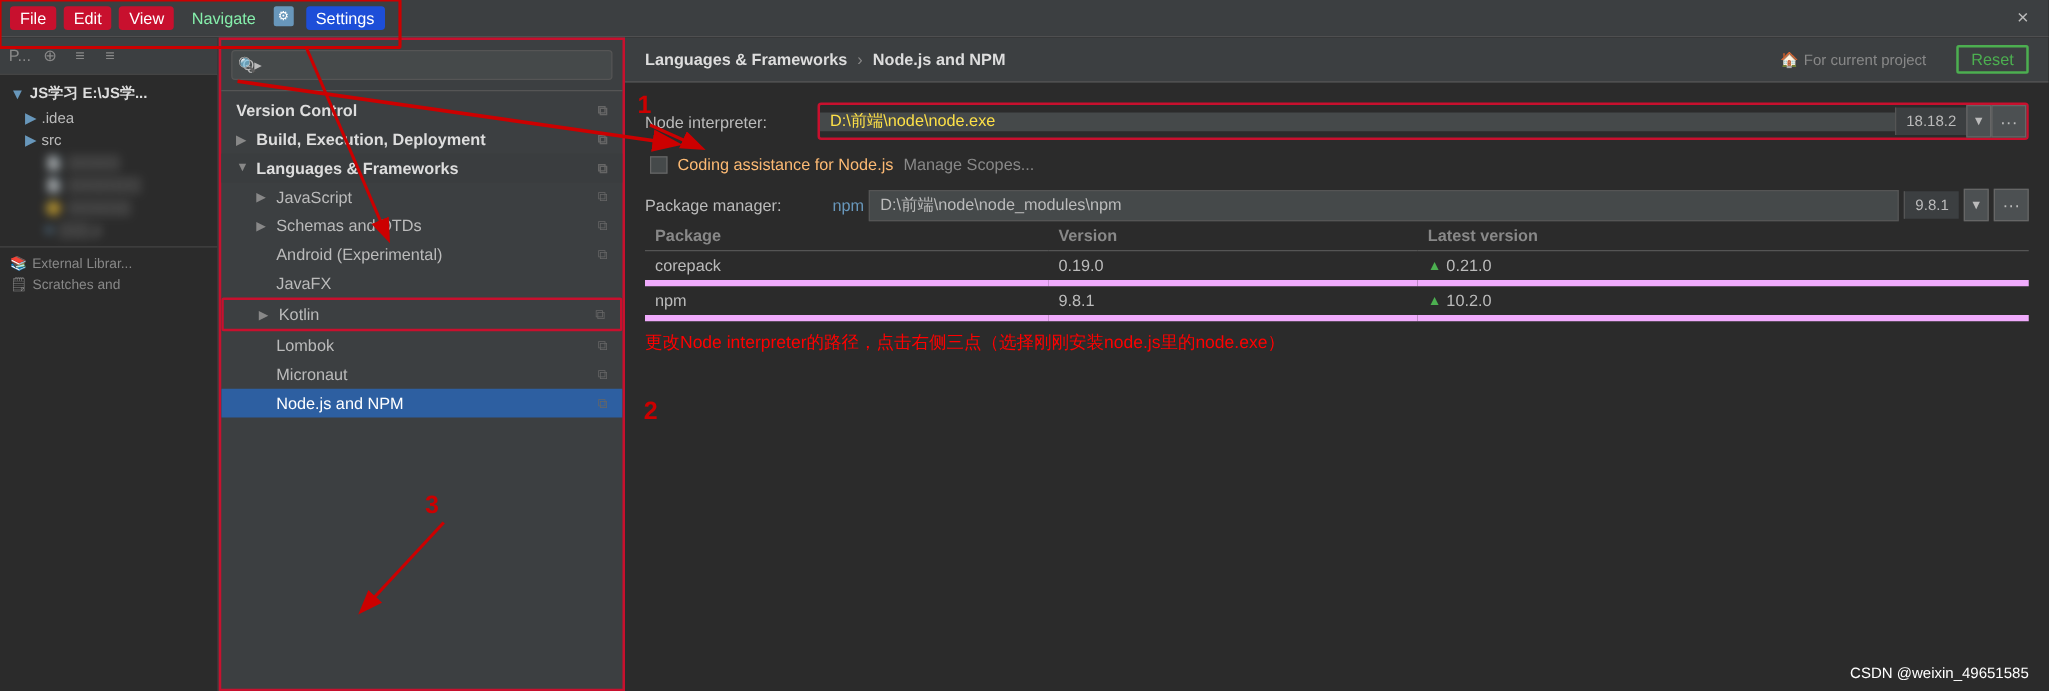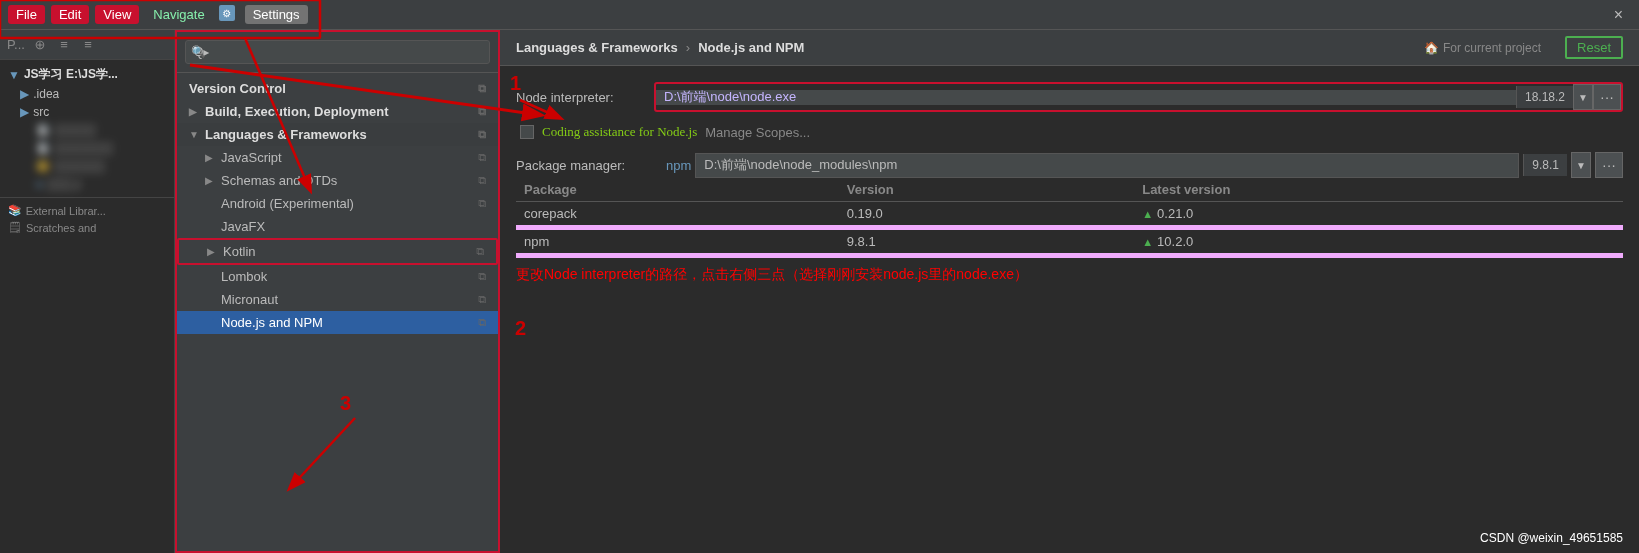--- a/index.html
+++ b/index.html
@@ -281,23 +281,22 @@
       margin-bottom: 12px;
       padding-left: 4px;
     }
     .checkbox {
       width: 14px;
       height: 14px;
       border: 1px solid #666;
       background: #45494a;
     }
     .checkbox-label {
-      color: #84cc16;
-      font-size: 13px;
-      font-family: Liberation Serif, serif;
+      color: #fdba74;
+      font-size: 13px;
     }
     .manage-scopes-link {
       color: #888;
       font-size: 13px;
       text-decoration: none;
     }
 
     .package-manager-row {
       display: flex;
       align-items: center;
@@ -363,21 +362,21 @@
 </head>
 <body>
 
 <div class="title-bar">
   <div class="title-bar-menu">
     <div class="menu-item highlighted">File</div>
     <div class="menu-item highlighted">Edit</div>
     <div class="menu-item highlighted">View</div>
     <div class="menu-item">Navigate</div>
     <div class="title-icon">⚙</div>
-    <div class="menu-item" style="background:#737373;color:white;">Settings</div>
+    <div class="menu-item" style="background:#1d4ed8;color:white;">Settings</div>
   </div>
   <div class="close-btn">×</div>
 </div>
 
 <div class="main-layout">
 
   <div class="project-tree">
     <div class="tree-toolbar">
       <div class="tree-btn">P...</div>
       <div class="tree-btn">⊕</div>
@@ -499,21 +498,21 @@
         <span>For current project</span>
       </div>
       <button class="reset-btn">Reset</button>
     </div>
 
     <div class="right-content">
 
       <div class="setting-row">
         <span class="setting-label">Node interpreter:</span>
         <div class="node-interpreter-box">
-          <input type="text" class="node-interpreter-input" style="background: rgb(69, 73, 74); border: none; color: #c4b5fd; padding: 0 8px; font-size: 13px; outline: none; flex: 1 1 0%;" value="D:\前端\node\node.exe">
+          <input type="text" class="node-interpreter-input" style="background: rgb(69, 73, 74); border: none; color: #fde047; padding: 0 8px; font-size: 13px; outline: none; flex: 1 1 0%;" value="D:\前端\node\node.exe">
           <span class="version-badge">18.18.2</span>
           <button class="dropdown-btn">▼</button>
           <button class="dots-btn">···</button>
         </div>
       </div>
 
       <div class="checkbox-row">
         <div class="checkbox"></div>
         <span class="checkbox-label">Coding assistance for Node.js</span>
         <a class="manage-scopes-link" href="#">Manage Scopes...</a>

